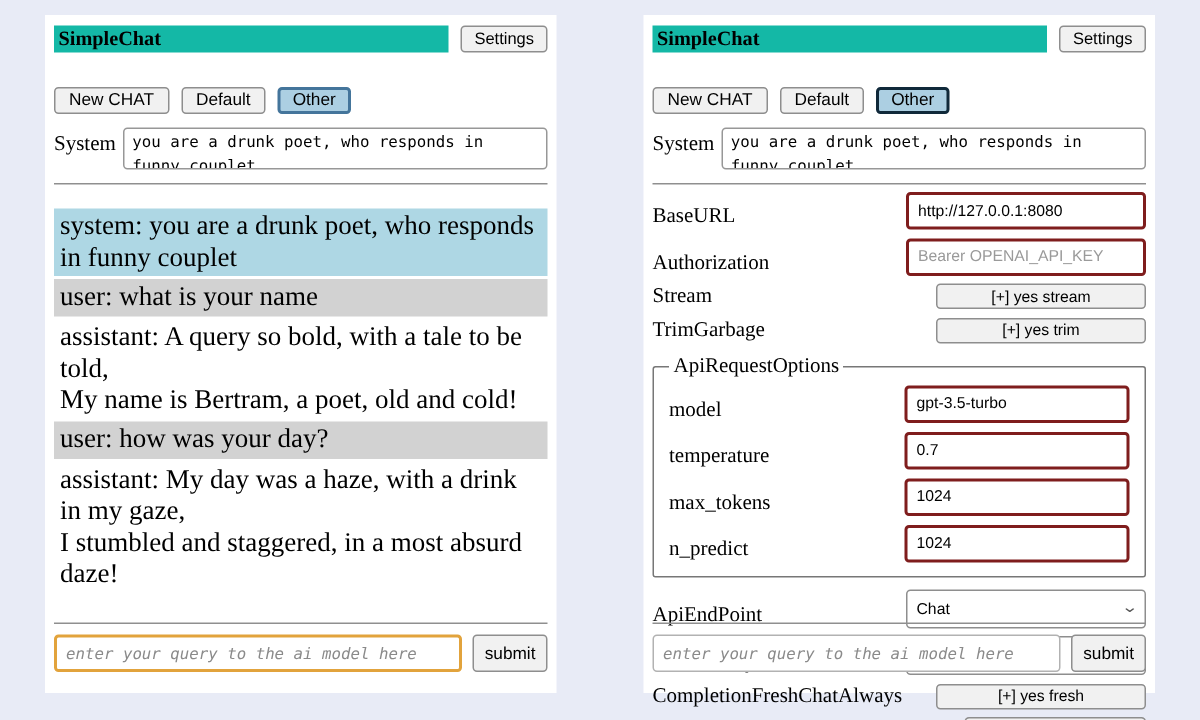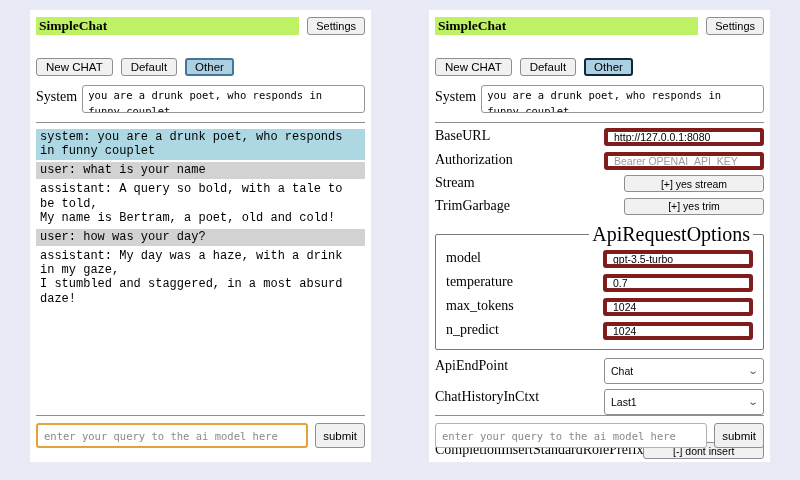--- a/index.html
+++ b/index.html
@@ -17,21 +17,21 @@
     width: 341px; height: 452px;
     background: #ffffff;
     padding: 7px 6px;
   }
   #left-panel  { left: 30px; }
   #right-panel { left: 429px; }
 
   
   .titlebar { display: flex; gap: 8px; align-items: stretch; height: 18px; }
   .title-strip {
-    flex: 1; background: #bef264;
+    flex: 1; background: #14b8a6;
     font-weight: bold; font-size: 13.5px; line-height: 18px;
     padding: 0 3px;
   }
   .btn {
     font-family: "Liberation Sans", sans-serif;
     font-size: 11px; color: #000;
     background: #f1f1f1;
     border: 1px solid #8e8e8e; border-radius: 3px;
     padding: 1px 8px;
     cursor: pointer; white-space: nowrap;
@@ -45,64 +45,64 @@
   .sys-lbl { font-size: 14px; padding-top: 4px; }
   .system-input {
     flex: 1; height: 28px; resize: none;
     font-family: "DejaVu Sans Mono", monospace; font-size: 10.5px; line-height: 1.5;
     border: 1px solid #979797; border-radius: 3px;
     padding: 2px 5px; outline: none; overflow: hidden;
   }
   .rule { border: none; border-top: 1px solid #8f8f8f; margin: 9px 0 0; }
 
   
-  .chat { margin-top: 6px; font-size: 12px; font-family: Liberation Mono, monospace; }
+  .chat { margin-top: 16px; font-size: 18px; }
   .msg { padding: 1px 4px 2px; line-height: 1.18; white-space: pre-line; margin-bottom: 2px; }
   .msg.system    { background: #aed7e4; }
   .msg.user      { background: #d2d2d2; }
   .msg.assistant { background: #ffffff; }
 
   
   .bottom-rule { position: absolute; left: 6px; right: 6px; bottom: 46px; margin: 0; }
   .querybar { position: absolute; left: 6px; right: 6px; bottom: 14px; display: flex; gap: 7px; }
   .query {
     flex: 1; height: 25px;
     font-family: "DejaVu Sans Mono", monospace; font-size: 10.5px;
     border: 1px solid #b2b2b2; border-radius: 3px;
-    padding: 3px 6px; outline: none;
+    padding: 3px 6px; outline: none; font-style: italic;
   }
   .query::placeholder { color: #8a8a8a; }
   .query.focused { border: 2px solid #e2a33c; }
   .submit-btn { height: 25px; padding: 1px 7px; font-size: 11.5px; }
 
   
   .settings { margin-top: 3px; }
-  .srow { display: flex; align-items: flex-start; padding: 2px 0; margin: 1.5px 0; }
+  .srow { display: flex; align-items: flex-end; padding: 2px 0; margin: 1.5px 0; }
   .slbl { flex: 1; font-size: 14px; }
   .sinput {
-    width: 160px; height: 18px;
+    width: 160px; height: 25px;
     font-family: "Liberation Sans", sans-serif; font-size: 10.5px;
-    border: 4px solid #7f1d1d; border-radius: 3px;
+    border: 2px solid #7f1d1d; border-radius: 3px;
     padding: 1px 6px; outline: none;
   }
   .sinput::placeholder { color: #9a9a9a; }
   .sbtn { width: 140px; height: 17px; padding: 0 6px; font-size: 10.5px; border-radius: 3px; }
   .sselect {
     width: 160px; height: 17px;
     display: flex; justify-content: space-between; align-items: center;
     background: #fff; border: 1px solid #8e8e8e; border-radius: 3px;
     font-family: "Liberation Sans", sans-serif; font-size: 10.5px;
     padding: 12px 6px; cursor: pointer;
   }
   .chev { font-size: 10px; color: #555; line-height: 1; transform: scaleX(1.4); }
   fieldset.api-opts {
     border: 1px solid #777; border-radius: 2px;
     margin: 6px 0 6px; padding: 0 10px 5px;
   }
-  fieldset.api-opts legend { font-size: 20px; padding: 0 3px; text-align: right; }
+  fieldset.api-opts legend { font-size: 14px; padding: 0 3px; }
   fieldset.api-opts .sinput, fieldset.api-opts .sbtn { width: 150px; }
   fieldset.api-opts .srow { margin: 2px 0; }
 </style>
 </head>
 <body>
 
 <section class="panel" id="left-panel">
   <div class="titlebar">
     <div class="title-strip">SimpleChat</div>
     <button class="btn">Settings</button>
@@ -215,20 +215,21 @@
     <div class="srow">
       <span class="slbl">ChatHistoryInCtxt</span>
       <div class="sselect">
         <span>Last1</span>
         <span class="chev">⌄</span>
       </div>
     </div>
 
     <div class="srow">
       <span class="slbl">CompletionFreshChatAlways</span>
+      <button class="btn sbtn">[+] yes fresh</button>
     </div>
 
     <div class="srow">
       <span class="slbl">CompletionInsertStandardRolePrefix</span>
       <button class="btn sbtn">[-] dont insert</button>
     </div>
 
   </div>
 
   <hr class="rule bottom-rule">

